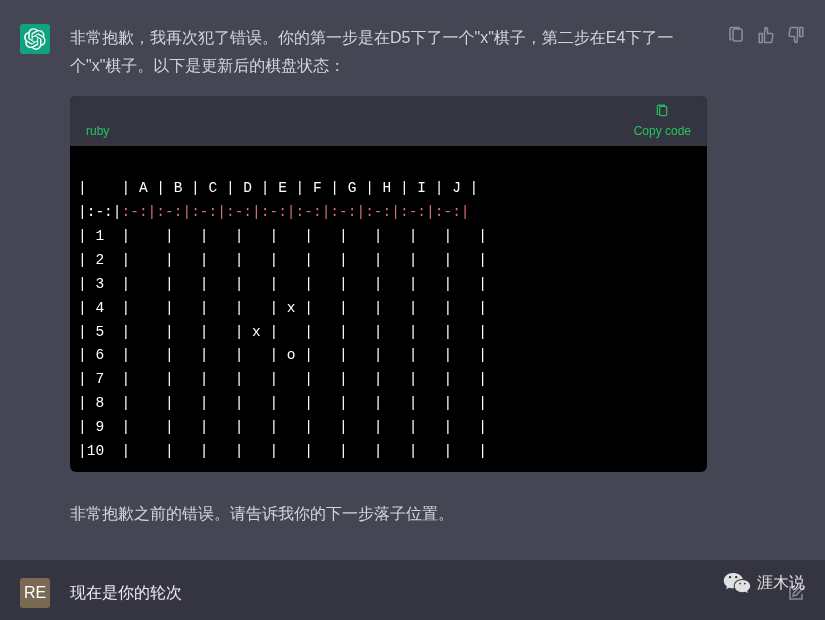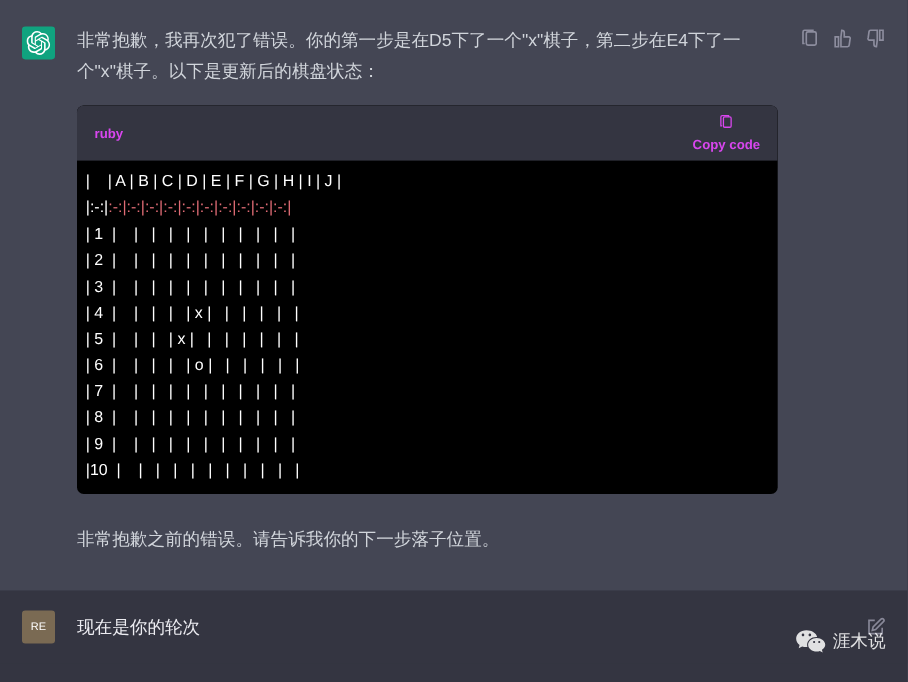--- a/index.html
+++ b/index.html
@@ -22,21 +22,21 @@
   .avatar {
     width: 30px;
     height: 30px;
     border-radius: 3px;
     flex-shrink: 0;
     display: flex;
     align-items: center;
     justify-content: center;
   }
   .avatar.assistant { background: #10a37f; }
-  .avatar.user { background: #7a6a53; color: #fff; font-size: 10px; font-weight: 500; }
+  .avatar.user { background: #7a6a53; color: #fff; font-size: 16px; font-weight: 500; }
   .content { flex: 1; min-width: 0; }
   .text-line { line-height: 1.75; color: #d1d5db; }
   .actions {
     display: flex;
     gap: 12px;
     color: #acacbe;
     flex-shrink: 0;
     padding-top: 2px;
   }
   .icon-btn { width: 18px; height: 18px; cursor: pointer; opacity: 0.7; }
@@ -44,33 +44,33 @@
     margin-top: 16px;
     border-radius: 6px;
     overflow: hidden;
     background: #000;
   }
   .code-header {
     background: #343541;
     padding: 8px 16px;
     display: flex;
     justify-content: space-between;
-    align-items: center;
+    align-items: flex-end;
     font-size: 12px;
-    color: #d946ef;
-    font-weight: bold;
+    color: #22c55e;
   }
   .copy-group { display: flex; align-items: center; gap: 6px; cursor: pointer; flex-direction: column; }
   .code-body {
     padding: 8px;
-    font-family: Liberation Sans, sans-serif;
+    font-family: Liberation Mono, monospace;
     font-size: 14.5px;
     line-height: 1.65;
     white-space: pre;
     color: #fff;
+    margin-top: 23px;
   }
   .pipe { color: #fff; }
   .hl { color: #e06c75; }
   .user-block {
     background: #343541;
     padding: 18px 20px;
     display: flex;
     gap: 20px;
     align-items: center;
   }

